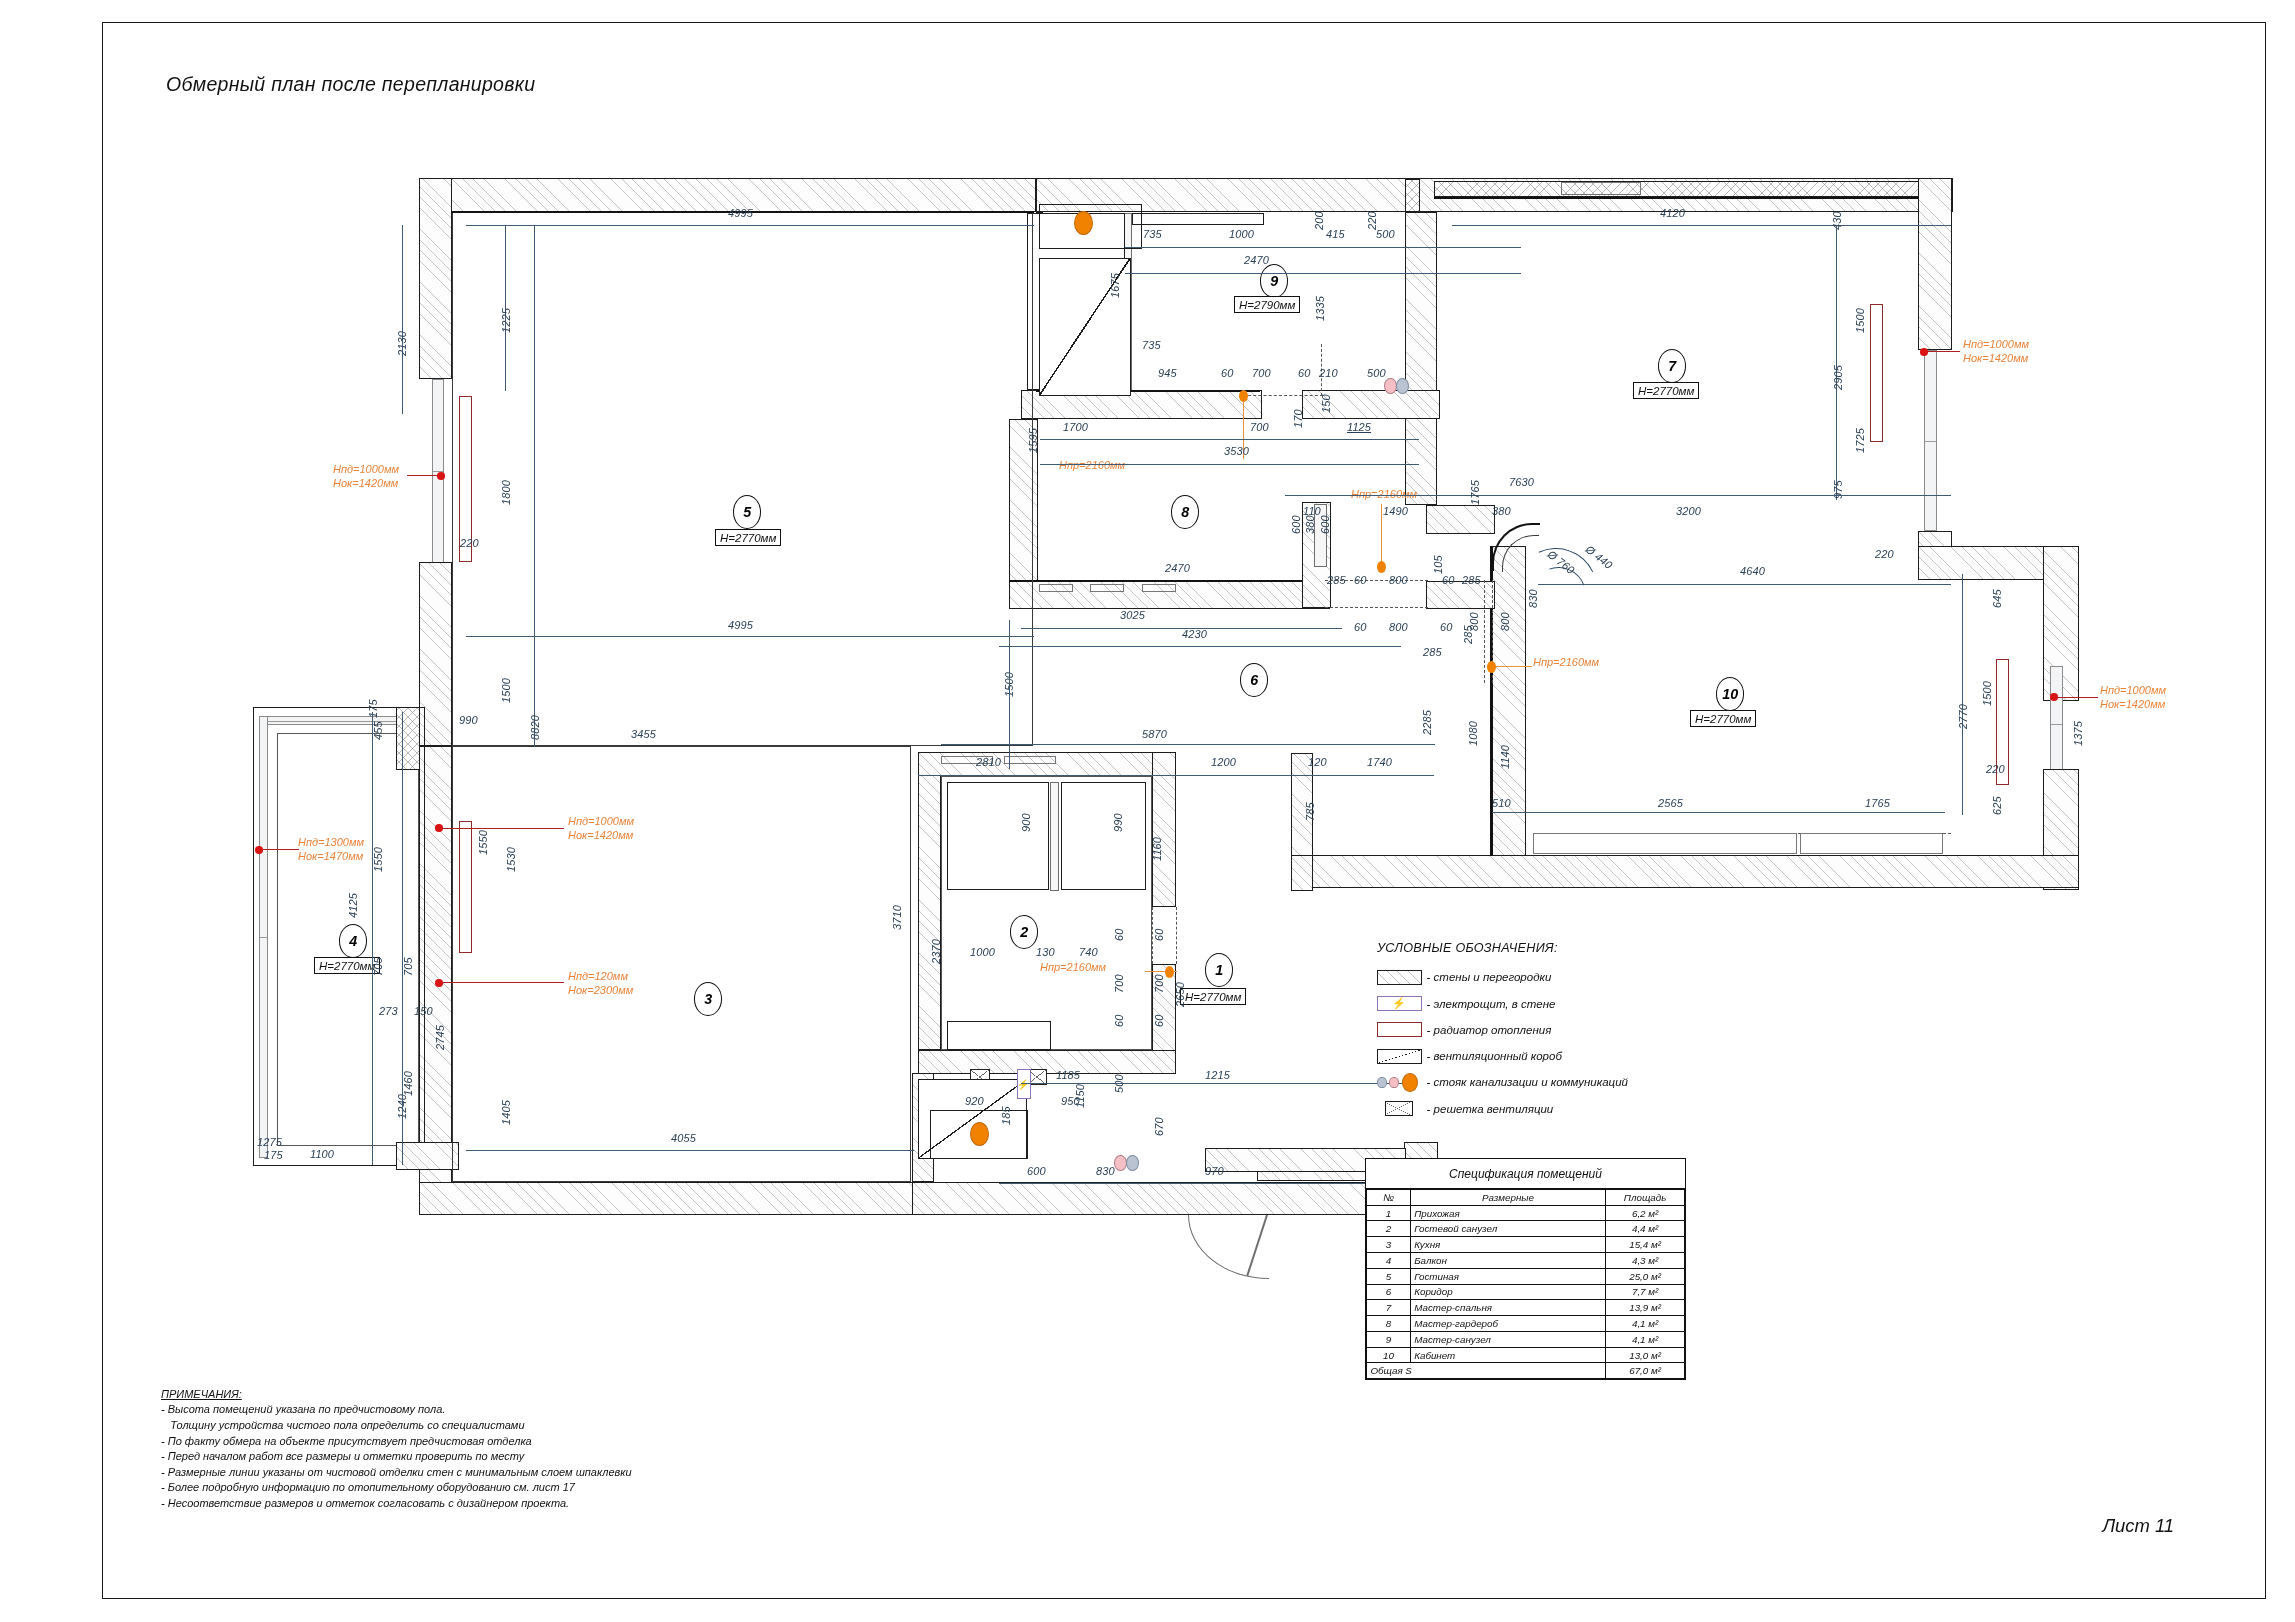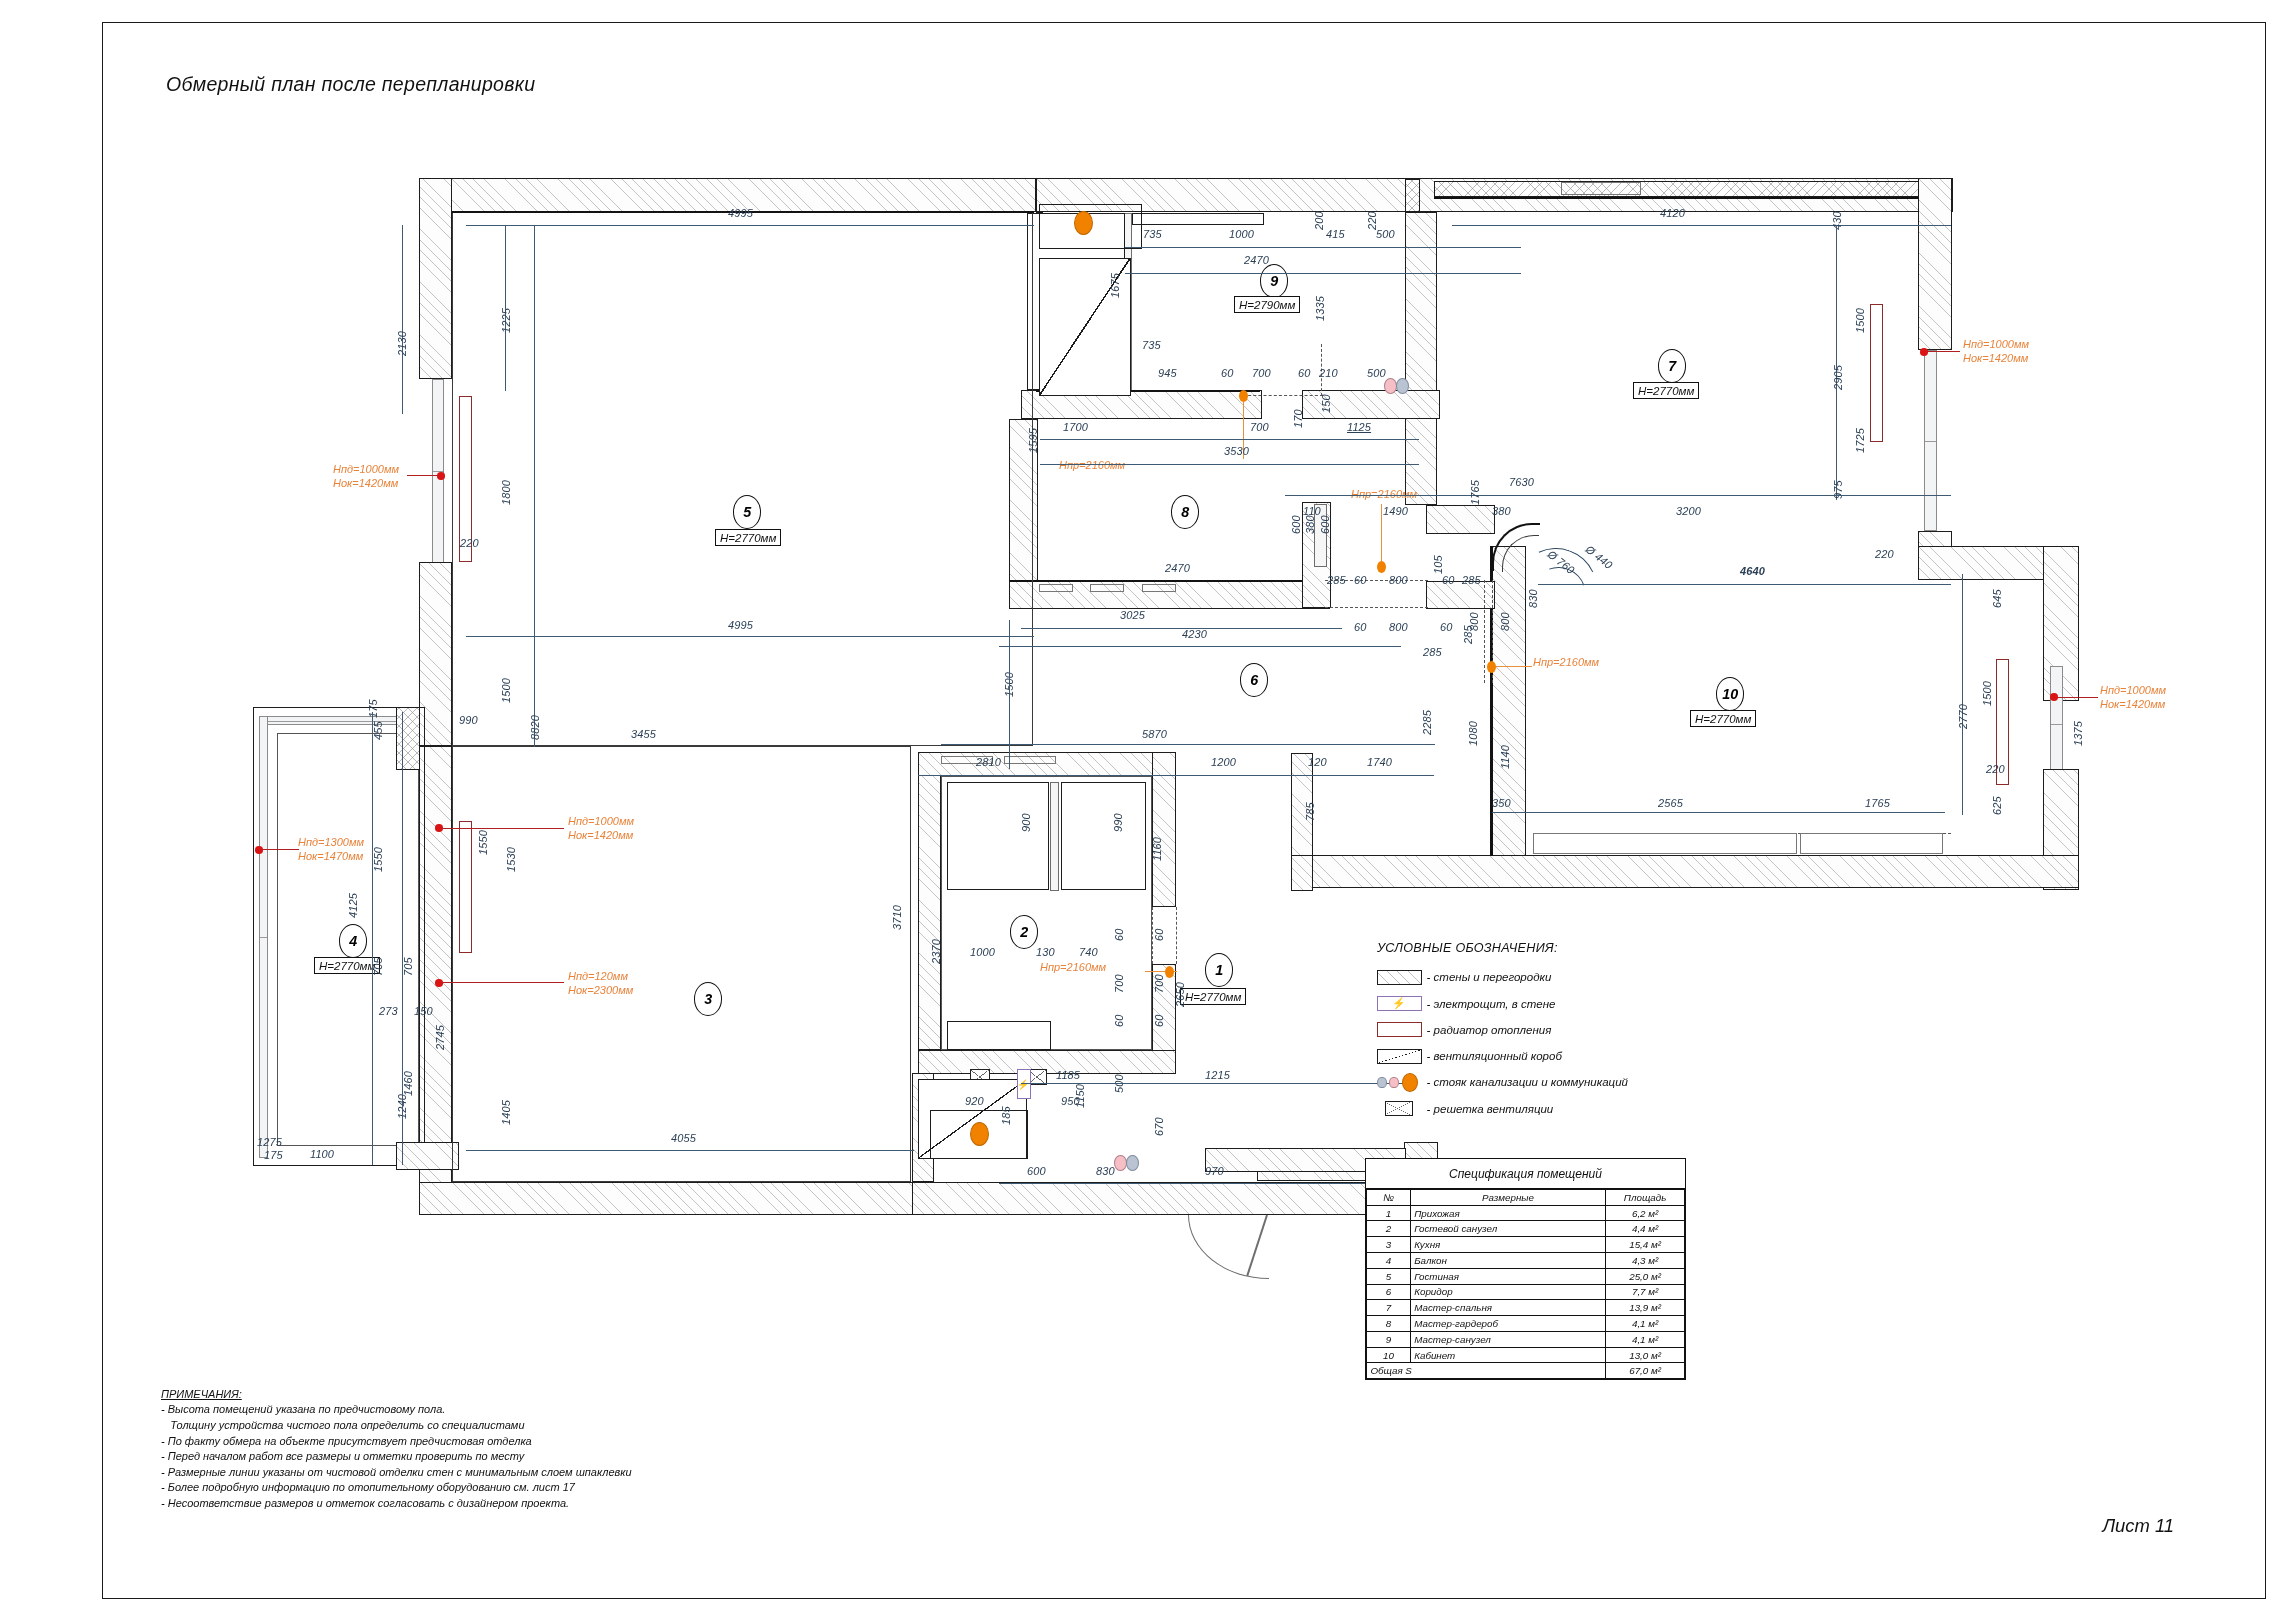--- a/index.html
+++ b/index.html
@@ -462,25 +462,25 @@
     <div class="dim" style="left:1389px;top:621px;">800</div>
     <div class="dim" style="left:1440px;top:621px;">60</div>
     <div class="dim v" style="left:1462px;top:644px;">285</div>
     <div class="dim" style="left:1423px;top:646px;">285</div>
     <div class="dim v" style="left:1304px;top:534px;">380</div>
 
     <div class="dim v" style="left:1527px;top:608px;">830</div>
     <div class="dim" style="left:1676px;top:505px;">3200</div>
     <div class="dim" style="left:1509px;top:476px;font-style:italic;">7630</div>
     <div class="hline" style="left:1285px;top:495px;width:666px;"></div>
-    <div class="dim" style="left:1740px;top:565px;font-weight:bold;">4640</div>
+    <div class="dim" style="left:1740px;top:565px;">4640</div>
     <div class="hline" style="left:1538px;top:584px;width:413px;"></div>
     <div class="dim" style="left:1658px;top:797px;">2565</div>
     <div class="dim" style="left:1865px;top:797px;">1765</div>
-    <div class="dim" style="left:1492px;top:797px;">350</div>
+    <div class="dim" style="left:1492px;top:797px;">510</div>
     <div class="dim v" style="left:1499px;top:769px;">1140</div>
     <div class="dim v" style="left:1467px;top:746px;">1080</div>
     <div class="dim v" style="left:1468px;top:631px;">800</div>
     <div class="dim v" style="left:1499px;top:631px;">800</div>
     <div class="dim v" style="left:1469px;top:505px;">1765</div>
     <div class="hline" style="left:1492px;top:812px;width:453px;"></div>
 
     <div class="dim v" style="left:1421px;top:735px;">2285</div>
     <div class="dim" style="left:1367px;top:756px;">1740</div>
     <div class="dim" style="left:1308px;top:756px;">120</div>

